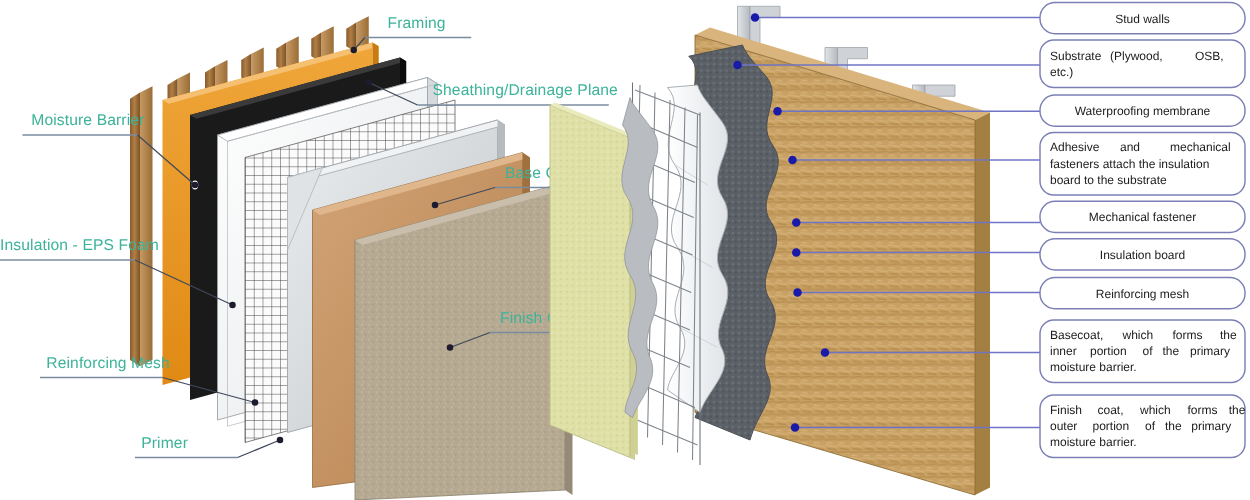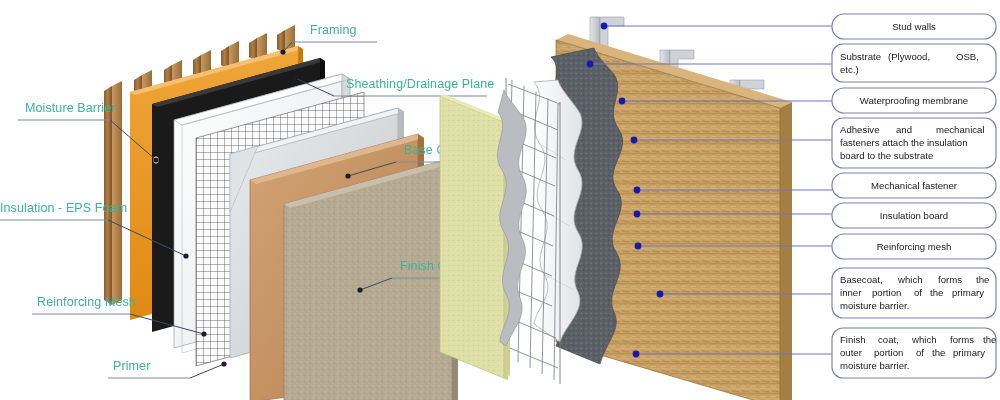--- a/index.html
+++ b/index.html
@@ -1,21 +1,21 @@
 <!DOCTYPE html>
 <html><head>
 <meta charset="utf-8">
 <title>EIFS Wall Assembly Diagram</title>
 <style>
   html,body{margin:0;padding:0;background:#ffffff;}
   body{
     width:1000px;height:400px;overflow:hidden;position:relative;
     font-family:"Liberation Sans","DejaVu Sans",sans-serif;
   }
-  #stage{position:absolute;left:0;top:12px;width:1000px;height:296px;}
+  #stage{position:absolute;left:0;top:0;width:1000px;height:296px;}
   svg.layer{position:absolute;left:0;top:0;width:1000px;height:400px;overflow:visible;}
   .lbl-left{
     font-family:"Liberation Sans","DejaVu Sans",sans-serif;
     font-size:12.5px;fill:#3CB39A;letter-spacing:.1px;
   }
   .callout-text{
     font-family:"Liberation Sans","DejaVu Sans",sans-serif;
     font-size:9.6px;fill:#1b1b1b;
   }
   .callout-box{fill:#ffffff;stroke:#7b7fb5;stroke-width:1.15;}

